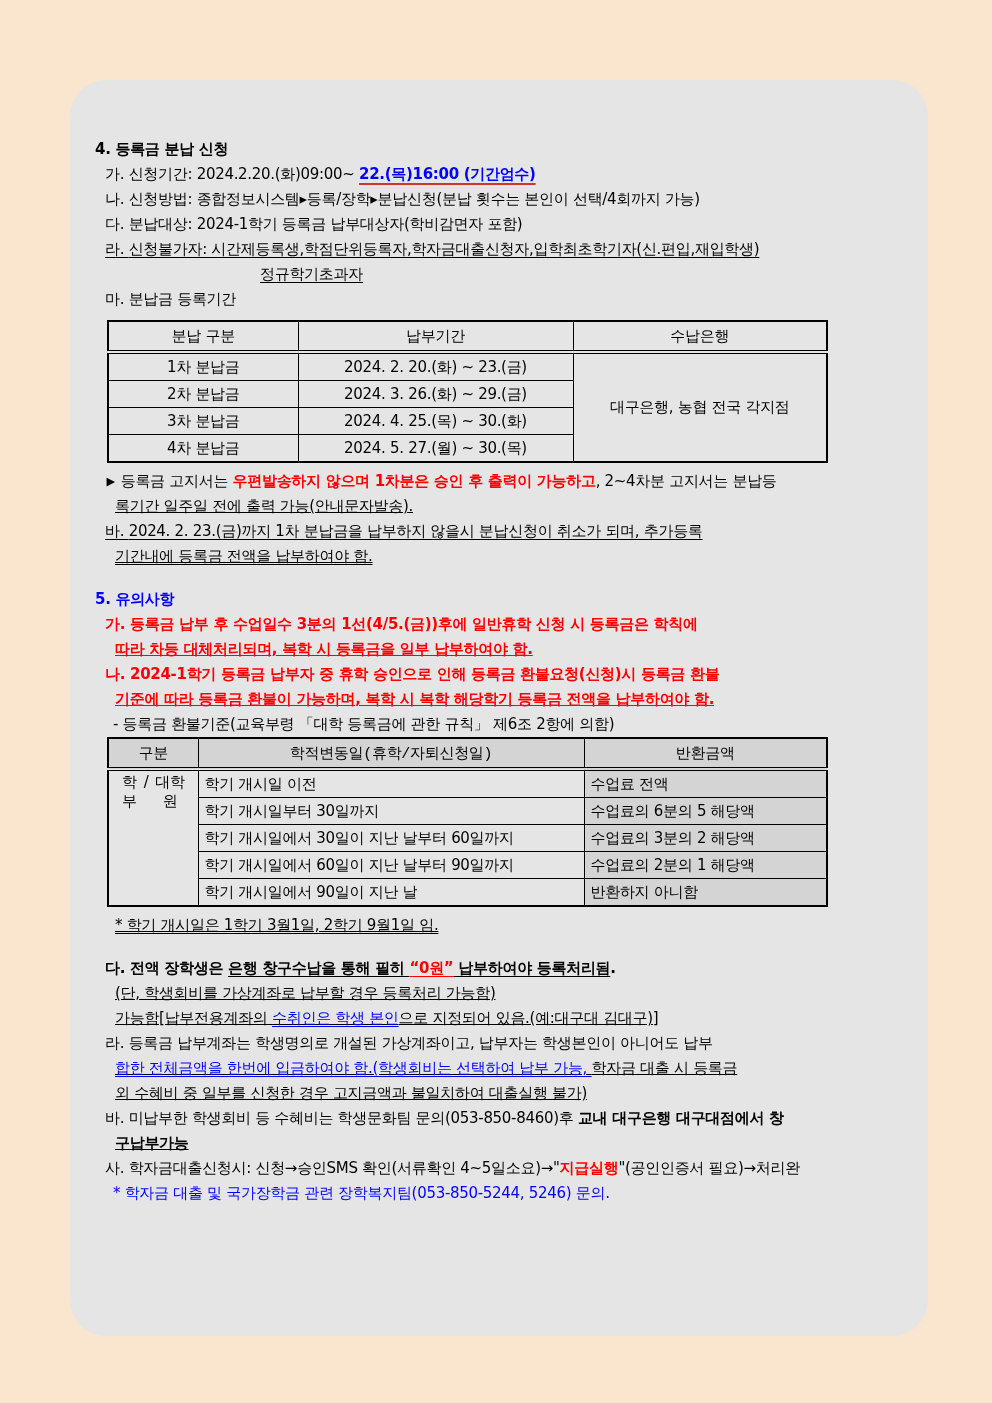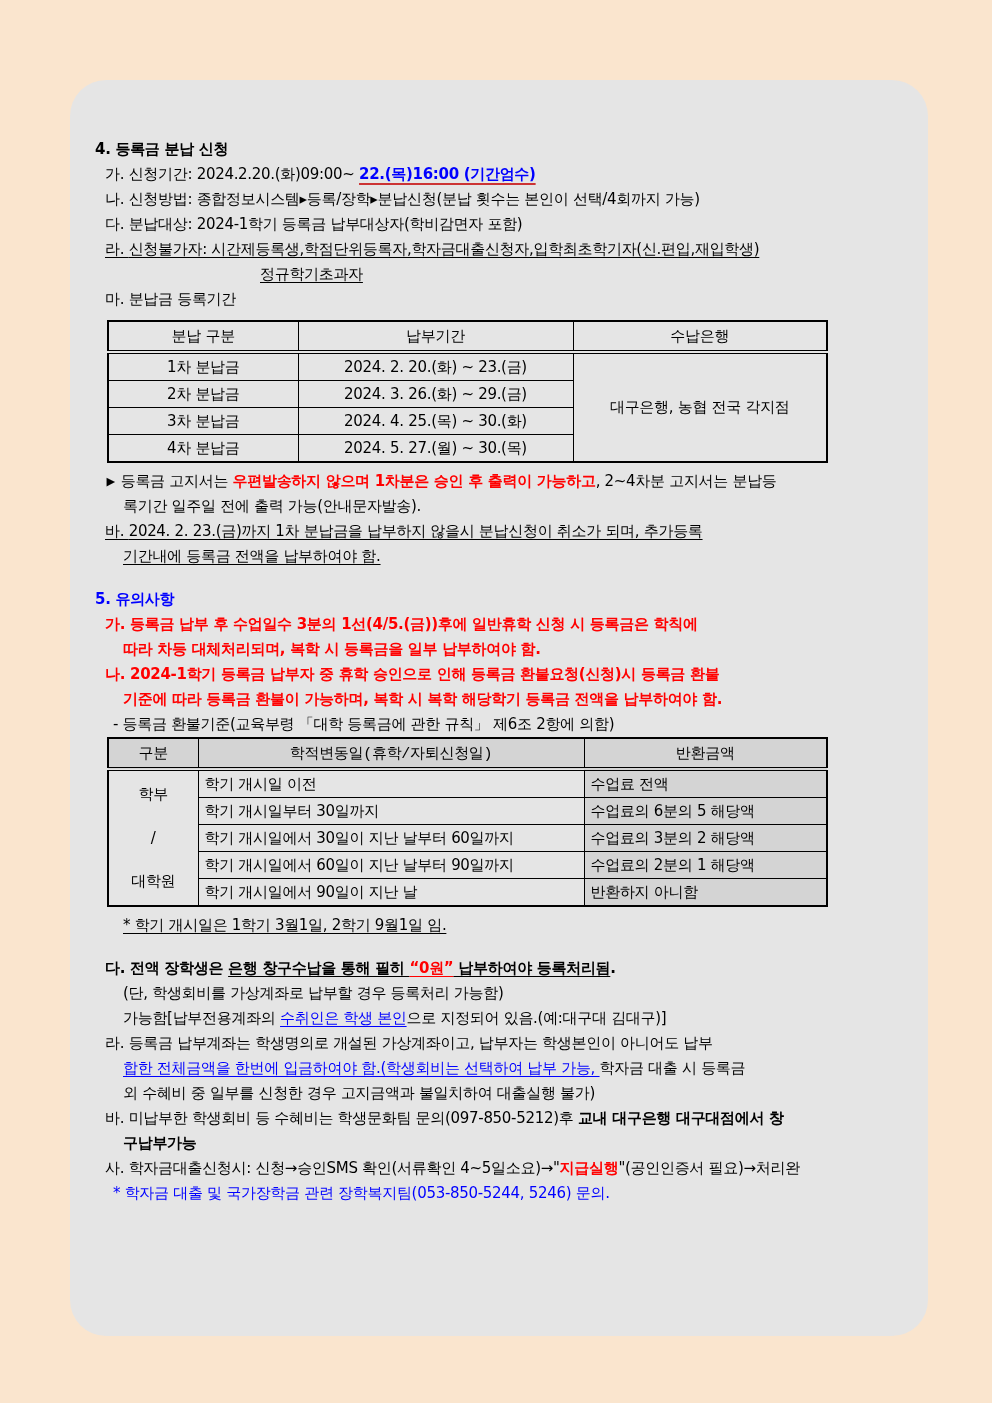--- a/index.html
+++ b/index.html
@@ -19,21 +19,21 @@
     position:absolute; left:0; top:0; right:0;
     padding:57px 28px 0 25px;
     font-size:15px; letter-spacing:-0.3px;
   }
   .ln { line-height:25px; white-space:pre; }
   .b  { font-weight:bold; }
   .red  { color:#ff0000; }
   .blue { color:#0000ff; }
   .u { text-decoration:underline; text-underline-offset:3px; }
   .ind1 { margin-left:10px; }   
-  .ind2 { margin-left:28px; }   
+  .ind2 { margin-left:20px;text-decoration:underline; }   
   .ind3 { margin-left:165px; }  
   .indnote { margin-left:18px; }
   .sec-title { font-weight:bold; }
   .deadline {
     color:#0000ff; font-weight:bold;
     text-decoration:underline; text-decoration-color:#cc3333;
     text-decoration-thickness:2px; text-underline-offset:4px;
   }
   table {
     border-collapse:collapse; border:2px solid #000;
@@ -45,21 +45,21 @@
   th,td { border:1px solid #000; padding:0 6px; text-align:center; height:26px; }
   thead th { height:28px; border-bottom:4px double #000; font-weight:normal; }
   #t1 { width:719px; }
   #t1 col.c1{width:190px} #t1 col.c2{width:275px} #t1 col.c3{width:254px}
   #t2 { width:719px; margin-top:0; }
   #t2 col.c1{width:90px} #t2 col.c2{width:386px} #t2 col.c3{width:243px}
   #t2 thead th { background:#d4d4d4;font-family:Liberation Mono, monospace; }
   #t2 td.left { text-align:left; }
   #t2 td.amount { background:#d4d4d4; text-align:left; }
   #t2 td.group { vertical-align:middle; }
-  .group-inner { display:flex; flex-direction:column; justify-content:space-around; height:130px; } .sp18{height:18px}
+  .group-inner { display:flex; flex-direction:row; justify-content:space-around; height:130px; } .sp18{height:18px}
   .bullet { display:inline-block; transform:scale(.75); }
 </style>
 </head>
 <body>
 
 <div class="card">
   <div class="content">
 
     <div class="ln sec-title">4. 등록금 분납 신청</div>
 
@@ -177,20 +177,20 @@
 
     <div class="ln ind1 b"><span>다. </span><span>전액 장학생은 </span><span class="u">은행 창구수납을 통해 필히 </span><span class="u red">“0원”</span><span class="u"> 납부하여야 등록처리됨</span><span>.</span></div>
     <div class="ln ind2">(단, 학생회비를 가상계좌로 납부할 경우 등록처리 가능함)</div>
 
     <div class="ln ind2"><span>가능함[납부전용계좌의 </span><span class="blue u">수취인은 학생 본인</span><span>으로 지정되어 있음.(예:대구대 김대구)]</span></div>
     <div class="ln ind1"><span>라. </span><span>등록금 납부계좌는 학생명의로 개설된 가상계좌이고, 납부자는 학생본인이 아니어도 납부</span></div>
 
     <div class="ln ind2"><span class="blue u">합한 전체금액을 한번에 입금하여야 함.(학생회비는 선택하여 납부 가능, </span><span>학자금 대출 시 등록금</span></div>
     <div class="ln ind2">외 수혜비 중 일부를 신청한 경우 고지금액과 불일치하여 대출실행 불가)</div>
 
-    <div class="ln ind1"><span>바. </span><span>미납부한 학생회비 등 수혜비는 학생문화팀 문의(097-850-5212)후 </span><span class="b">교내 대구은행 대구대점에서 창</span></div>
+    <div class="ln ind1"><span>바. </span><span>미납부한 학생회비 등 수혜비는 학생문화팀 문의(053-850-8460)후 </span><span class="b">교내 대구은행 대구대점에서 창</span></div>
     <div class="ln ind2 b">구납부가능</div>
 
     <div class="ln ind1"><span>사. </span><span>학자금대출신청시: 신청→승인SMS 확인(서류확인 4~5일소요)→"</span><span class="b red">지급실행</span><span>"(공인인증서 필요)→처리완</span></div>
     <div class="ln indnote blue">* 학자금 대출 및 국가장학금 관련 장학복지팀(053-850-5244, 5246) 문의.</div>
 
   </div>
 </div>
 
 </body></html>

